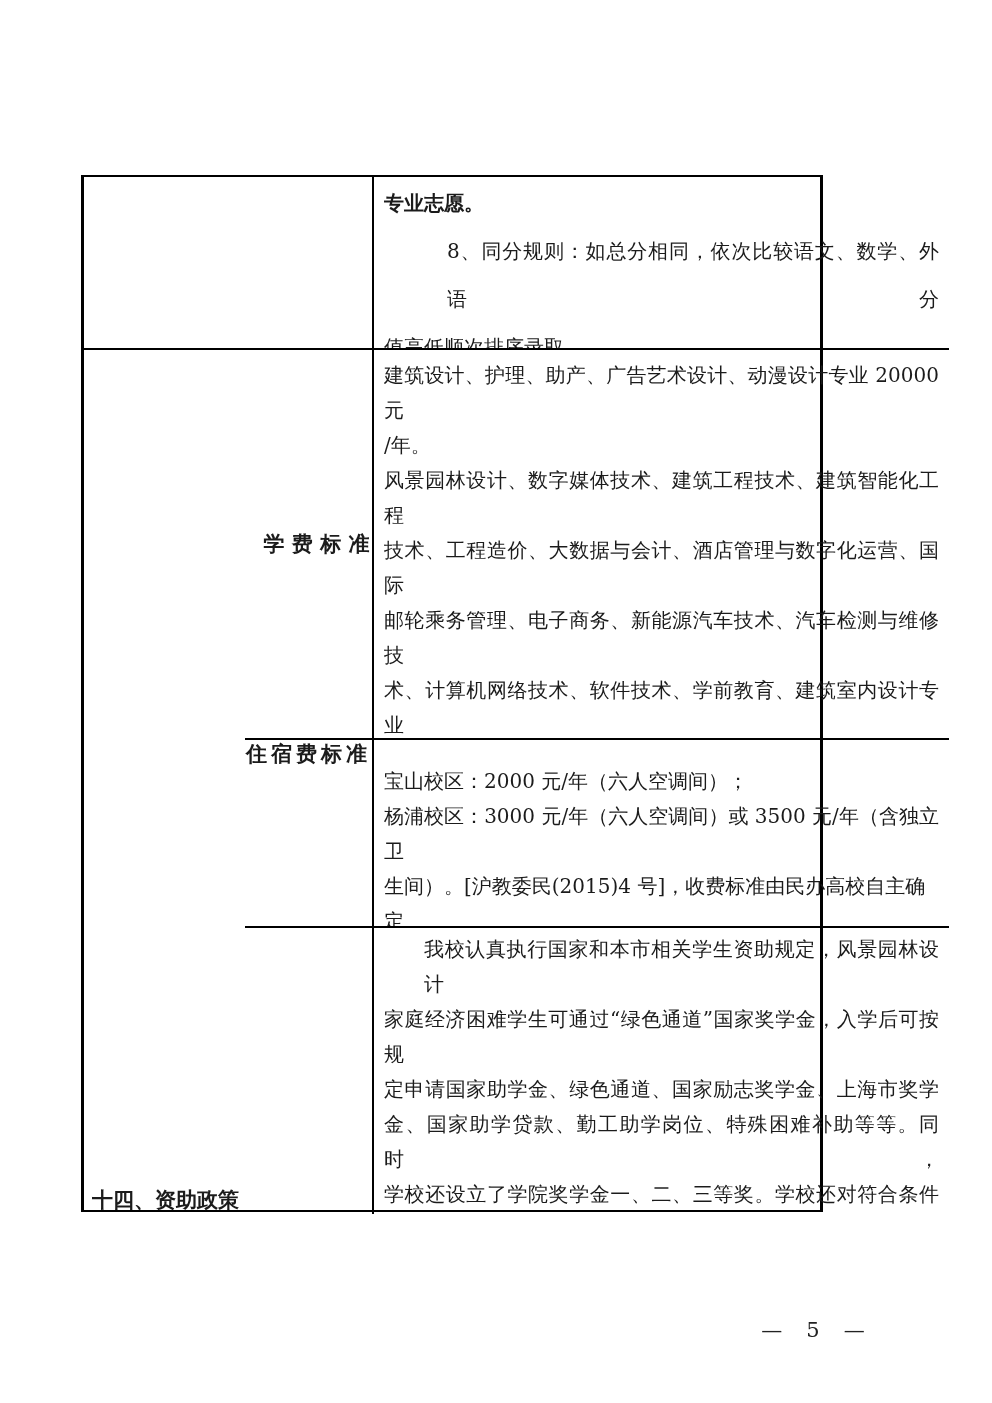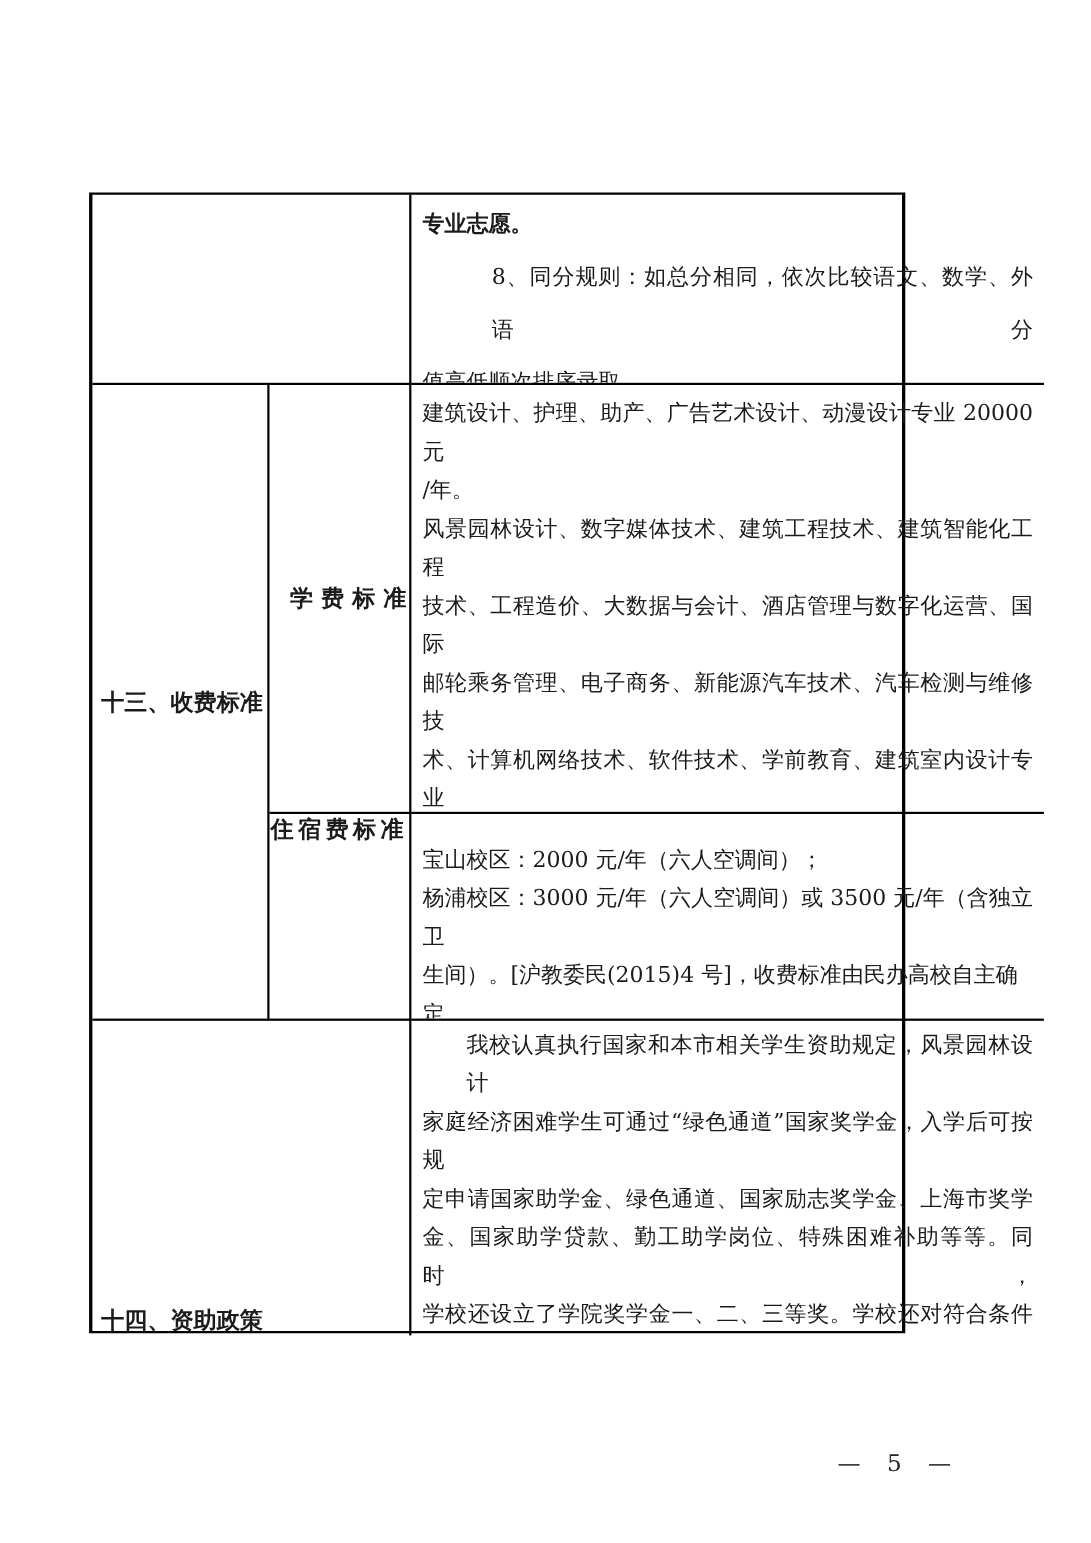--- a/index.html
+++ b/index.html
@@ -70,23 +70,20 @@
 
   <div class="doc-table">
 
     <div class="cell br bb c-prev-left"></div>
     <div class="cell bb c-prev-text lh48">
       <div class="line b">专业志愿。</div>
       <div class="line jl ind3">8、同分规则：如总分相同，依次比较语文、数学、外语分</div>
       <div class="line">值高低顺次排序录取。</div>
     </div>
 
-    <div class="cell br bb c-fees-label">
-      <span class="row-label">十三、收费标准</span>
-    </div>
 
     <div class="cell br bb c-tuit-label">
       <span class="row-label">学 费 标 准</span>
     </div>
     <div class="cell bb c-tuit-text">
       <div class="line jl">建筑设计、护理、助产、广告艺术设计、动漫设计专业 20000 元</div>
       <div class="line">/年。</div>
       <div class="line jl">风景园林设计、数字媒体技术、建筑工程技术、建筑智能化工程</div>
       <div class="line jl">技术、工程造价、大数据与会计、酒店管理与数字化运营、国际</div>
       <div class="line jl">邮轮乘务管理、电子商务、新能源汽车技术、汽车检测与维修技</div>

